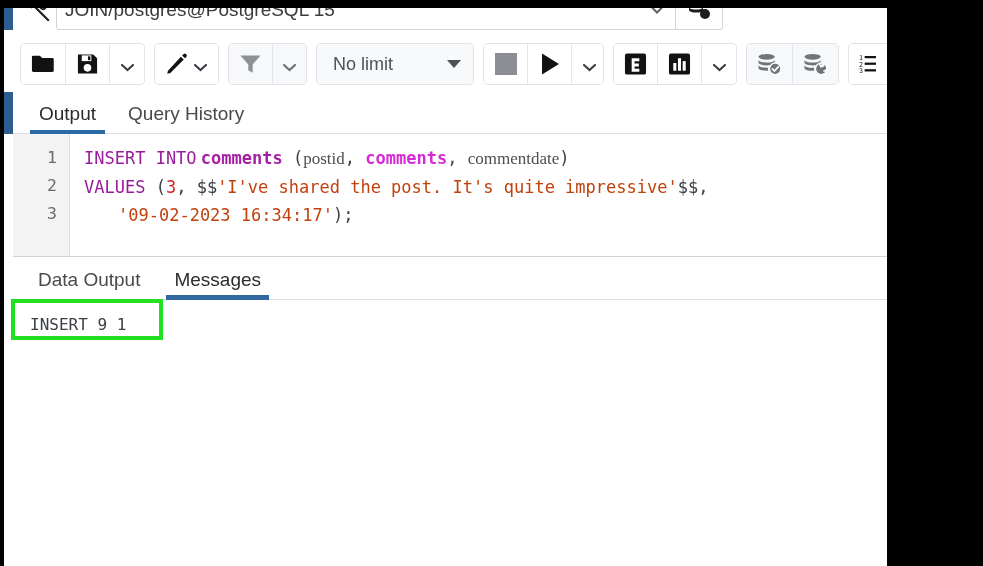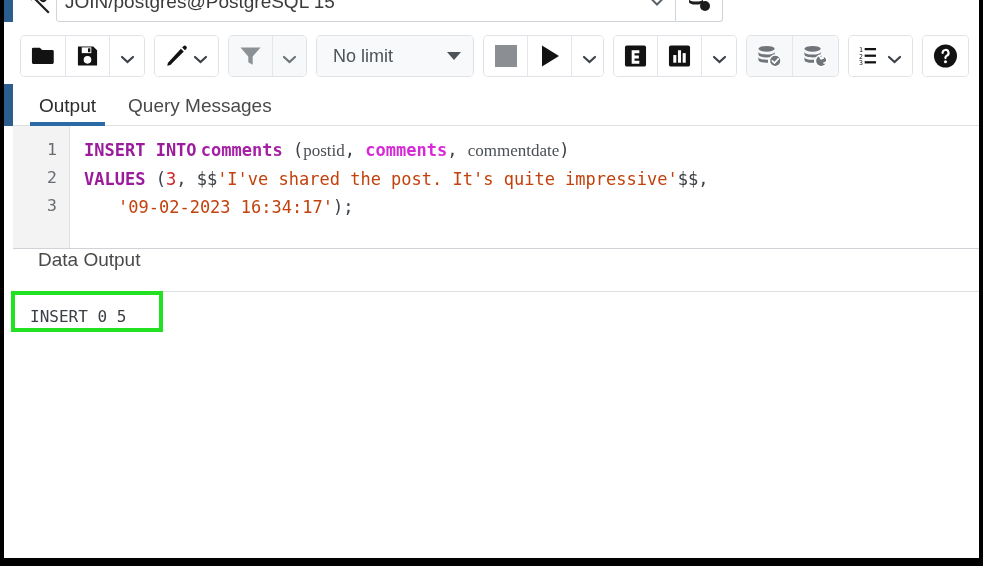--- a/index.html
+++ b/index.html
@@ -7,22 +7,22 @@
   html, body {
     width: 983px;
     height: 566px;
     background: #000000;
     font-family: "Liberation Sans", sans-serif;
     overflow: hidden;
   }
 
   #app {
     position: absolute;
-    left: 4px; top: 0;
-    width: 975px; height: 558px;
+    left: 4px; top: 8px;
+    width: 883px; height: 558px;
     background: #ffffff;
     overflow: hidden;
   }
 
   
   .left-rail {
     position: absolute;
     left: 0; top: 0;
     width: 9px; height: 100%;
     background: #ffffff;
@@ -195,38 +195,39 @@
   }
   .code {
     flex: 1;
     padding: 10px 0 0 14px;
     font-family: "DejaVu Sans Mono", monospace;
     font-size: 17px;
     line-height: 28px;
     white-space: pre;
     color: #2b2f33;
   }
-  .kw   { color: #9b1c9b; font-weight: bold; }
+  .kw   { color: #9b1c9b; font-weight: normal; }
   .tbl  { color: #a520a5; font-weight: bold; }
   .col  { color: #d62ad6; font-weight: bold; }
   .plain{ color: #4a4f54; font-family: Liberation Serif, serif; }
   .num  { color: #cf2222; }
   .str  { color: #c2410c; }
   .dd   { color: #3d4248; }
   .punc { color: #3d4248; }
 
   
   .rtabs {
     position: absolute;
     left: 9px; top: 248px;
     width: 966px; height: 44px;
     background: #ffffff;
     border-top: 1px solid #cfd3d7;
     border-bottom: 1px solid #dcdfe3;
     display: flex;
+    align-items: flex-end;
     padding-left: 17px;
   }
   .rtab {
     font-size: 19px;
     color: #4a4a4a;
     padding: 0 8px 8px 8px;
     margin-right: 18px;
     cursor: pointer;
     position: relative;
   }
@@ -451,21 +452,21 @@
       </button>
     </div>
 
   </div>
 
   <div class="qtabs">
     <div class="qtab active">
       <span>Output</span>
     </div>
     <div class="qtab">
-      <span>Query Messages</span>
+      <span>Query History</span>
     </div>
   </div>
 
   <div class="editor">
     <div class="gutter">
       <div>1</div>
       <div>2</div>
       <div>3</div>
     </div>
     <div class="code"><div><span class="kw">INSERT INTO</span><span class="plain"> </span><span class="tbl">comments</span><span class="punc"> (</span><span class="plain">postid</span><span class="punc">, </span><span class="col">comments</span><span class="punc">, </span><span class="plain">commentdate</span><span class="punc">)</span></div><div><span class="kw">VALUES</span><span class="punc"> (</span><span class="num">3</span><span class="punc">, </span><span class="dd">$$</span><span class="str">'I've shared the post. It's quite impressive'</span><span class="dd">$$</span><span class="punc">,</span></div><div><span class="plain">        </span><span class="str">'09-02-2023 16:34:17'</span><span class="punc">);</span></div></div>
@@ -474,19 +475,19 @@
   <div class="rtabs">
     <div class="rtab">
       <span>Data Output</span>
     </div>
     <div class="rtab active">
       <span>Messages</span>
     </div>
   </div>
 
   <div class="messages">
-    <div class="msg-line">INSERT 0 5</div>
+    <div class="msg-line">INSERT 9 1</div>
     <div class="msg-gap"></div>
   </div>
 
   <div class="annot"></div>
 
 </div>
 
 </body></html>

